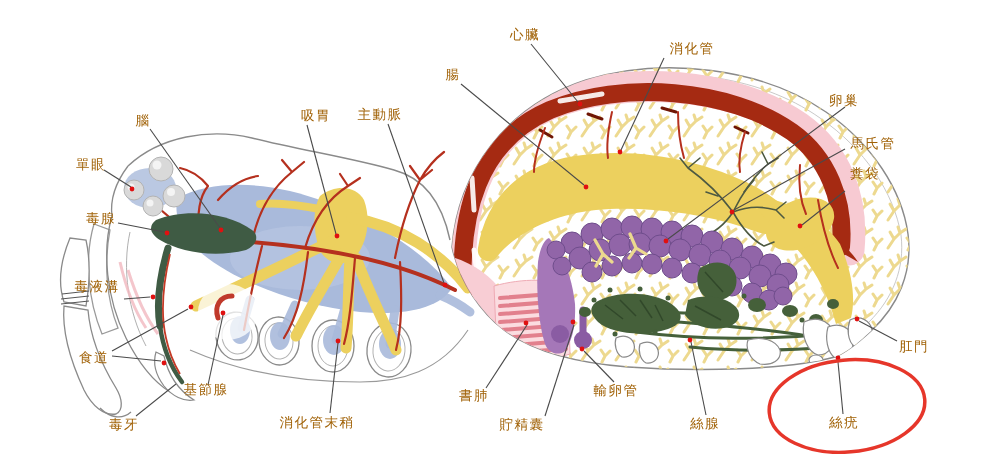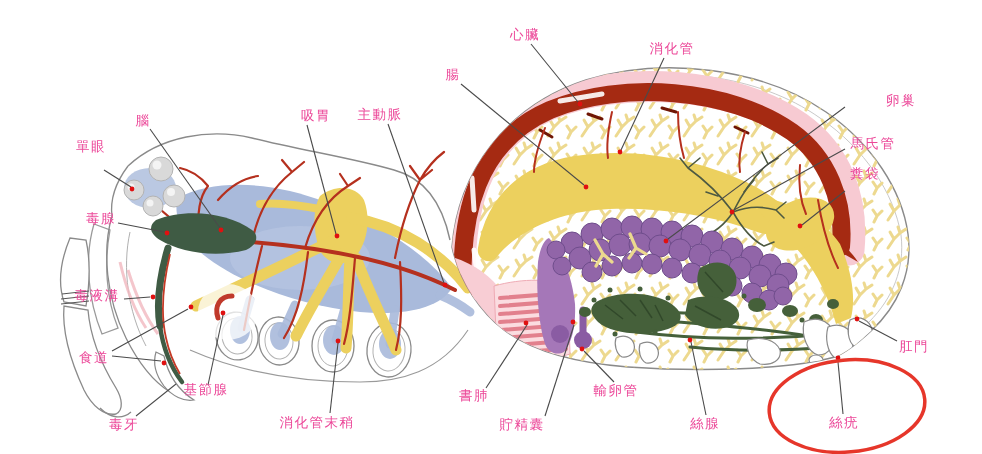--- a/index.html
+++ b/index.html
@@ -1,19 +1,19 @@
 <!DOCTYPE html>
 <html><head>
 <meta charset="utf-8">
 <style>
   html,body{margin:0;padding:0;background:#fff;}
   .stage{position:relative;width:982px;height:454px;background:#fff;overflow:hidden;
          font-family:"Liberation Sans",sans-serif;}
   .stage svg{position:absolute;left:0;top:0;}
-  .lbl{position:absolute;transform:translate(-50%,-50%);font-size:13.5px;color:#ec4899;
+  .lbl{position:absolute;transform:translate(-50%,-50%);font-size:13.5px;color:#a16207;
        white-space:nowrap;letter-spacing:1.5px;line-height:1;}
 </style>
 </head>
 <body>
 
 <div class="stage">
 
 <svg width="982" height="454" viewBox="0 0 982 454">
   <defs>
     <pattern id="ybranch" width="34" height="28" patternUnits="userSpaceOnUse">
@@ -344,35 +344,35 @@
     <circle cx="573" cy="322" r="2.4"></circle>
         <circle cx="582" cy="349" r="2.4"></circle>
         <circle cx="690" cy="340" r="2.4"></circle>
     <circle cx="838" cy="358" r="2.4"></circle>
   </g>
 
   <ellipse cx="847" cy="406" rx="78" ry="46" transform="rotate(-5 847 406)" fill="none" stroke="#e6362a" stroke-width="3.5"></ellipse>
 </svg>
 
 <div class="lbl" style="left:525px;top:35px">心臟</div>
-<div class="lbl" style="left:672px;top:49px">消化管</div>
+<div class="lbl" style="left:692px;top:49px">消化管</div>
 <div class="lbl" style="left:453px;top:75px">腸</div>
 <div class="lbl" style="left:380px;top:115px">主動脈</div>
 <div class="lbl" style="left:316px;top:116px">吸胃</div>
 <div class="lbl" style="left:143px;top:121px">腦</div>
-<div class="lbl" style="left:91px;top:147px">單眼</div>
+<div class="lbl" style="left:91px;top:165px">單眼</div>
 <div class="lbl" style="left:101px;top:219px">毒腺</div>
-<div class="lbl" style="left:97px;top:296px">毒液溝</div>
+<div class="lbl" style="left:97px;top:287px">毒液溝</div>
 <div class="lbl" style="left:94px;top:358px">食道</div>
 <div class="lbl" style="left:124px;top:425px">毒牙</div>
 <div class="lbl" style="left:206px;top:390px">基節腺</div>
 <div class="lbl" style="left:317px;top:423px">消化管末稍</div>
 <div class="lbl" style="left:474px;top:396px">書肺</div>
 <div class="lbl" style="left:522px;top:425px">貯精囊</div>
 <div class="lbl" style="left:616px;top:391px">輸卵管</div>
 <div class="lbl" style="left:705px;top:424px">絲腺</div>
 <div class="lbl" style="left:844px;top:423px">絲疣</div>
 <div class="lbl" style="left:914px;top:347px">肛門</div>
 <div class="lbl" style="left:865px;top:174px">糞袋</div>
 <div class="lbl" style="left:873px;top:144px">馬氏管</div>
-<div class="lbl" style="left:901px;top:101px">卵巢</div>
+<div class="lbl" style="left:844px;top:101px">卵巢</div>
 
 </div>
 
 </body></html>

